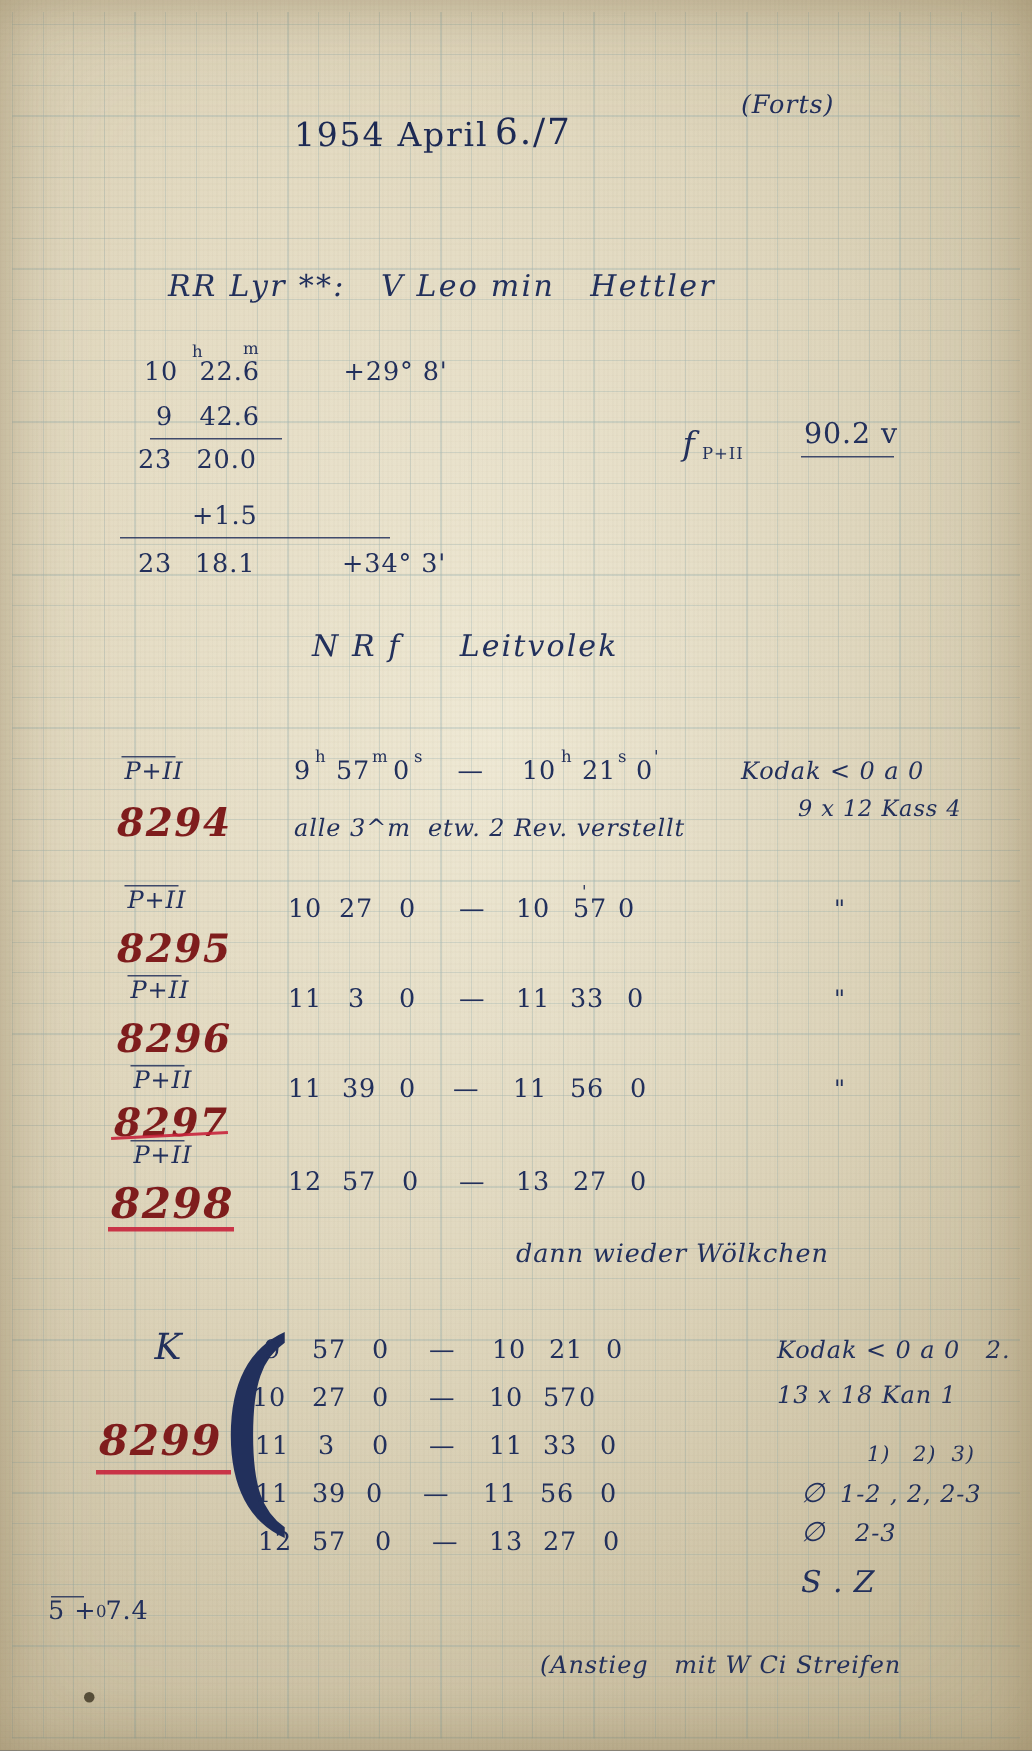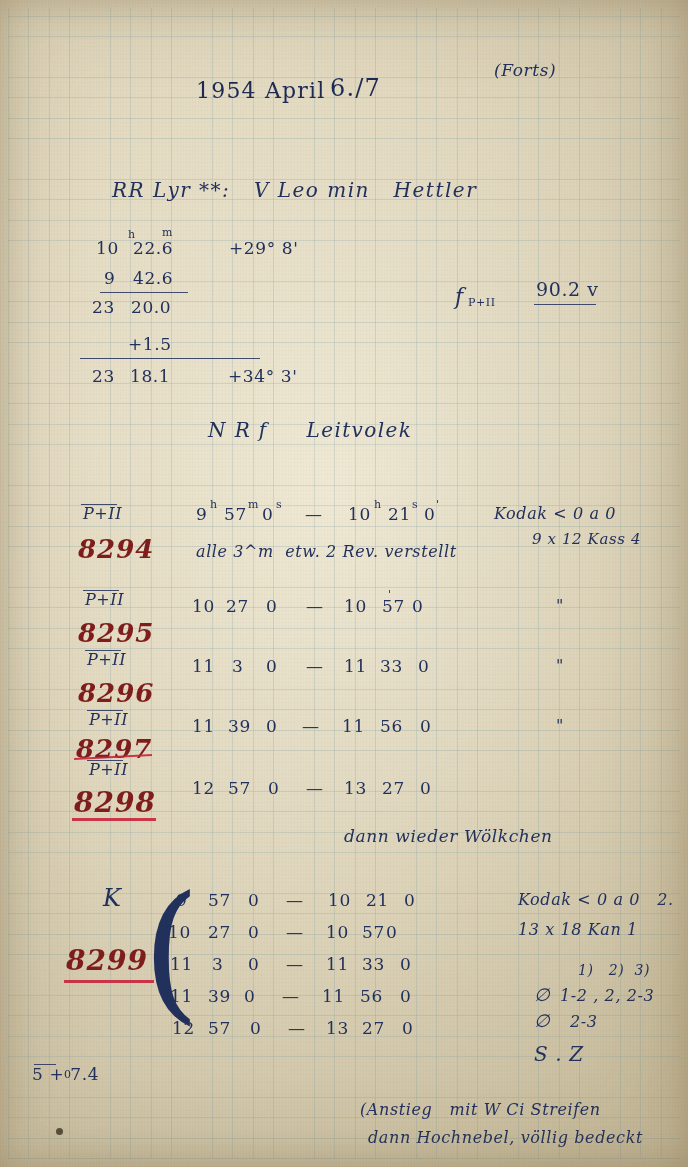--- a/index.html
+++ b/index.html
@@ -277,16 +277,15 @@
   <div class="ink hand" style="left:560px; top:986px; font-size:16px;">1-2 , 2, 2-3</div>
   <div class="ink hand" style="left:534px; top:1010px; font-size:18px;">∅</div>
   <div class="ink hand" style="left:570px; top:1012px; font-size:16px;">2-3</div>
   <div class="ink hand" style="left:534px; top:1042px; font-size:20px;">S . Z</div>
 
   <div class="ink num" style="left:64px; top:1068px; font-size:11px;">0</div>
   <div class="rule" style="left:34px; top:1064px; width:22px;"></div>
   <div class="ink num" style="left:32px; top:1064px; font-size:17px;">5 + 7.4</div>
 
   <div class="ink hand" style="left:360px; top:1100px; font-size:16px;">(Anstieg   mit W Ci Streifen</div>
-  <div class="ink hand" style="left:368px; top:1128px; font-size:16px;">dann Hochnebel, völlig bedeckt</div>
 
   <div id="edge-shadow"></div>
 </div>
 
 </body></html>

